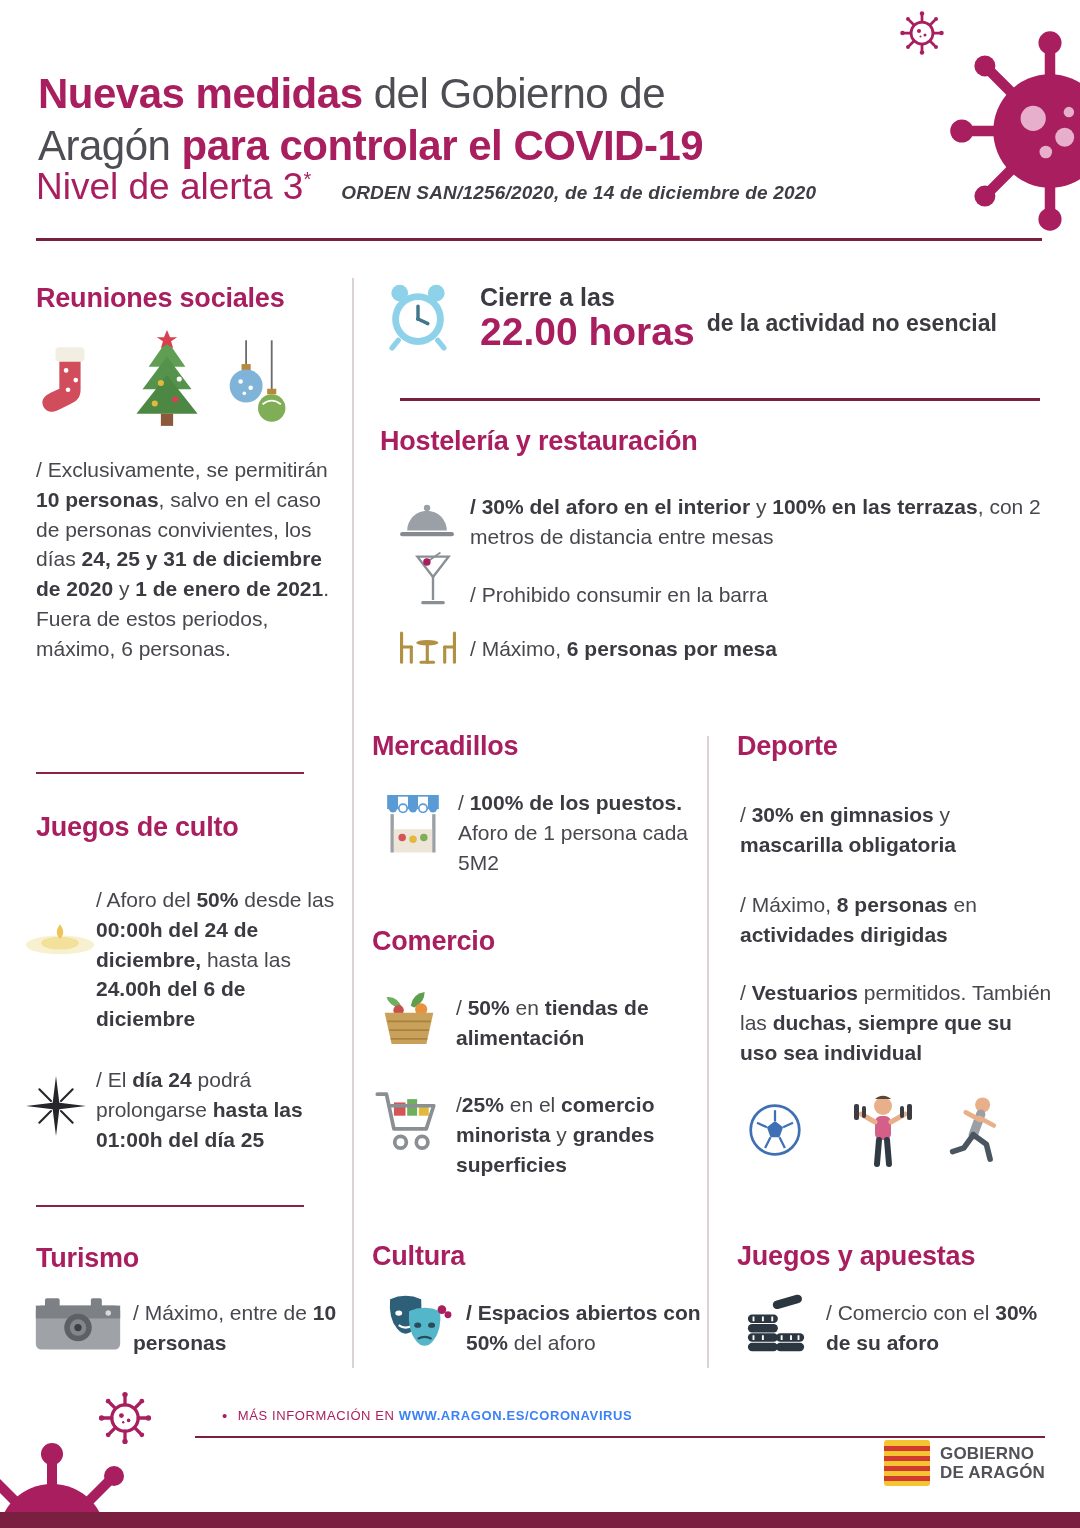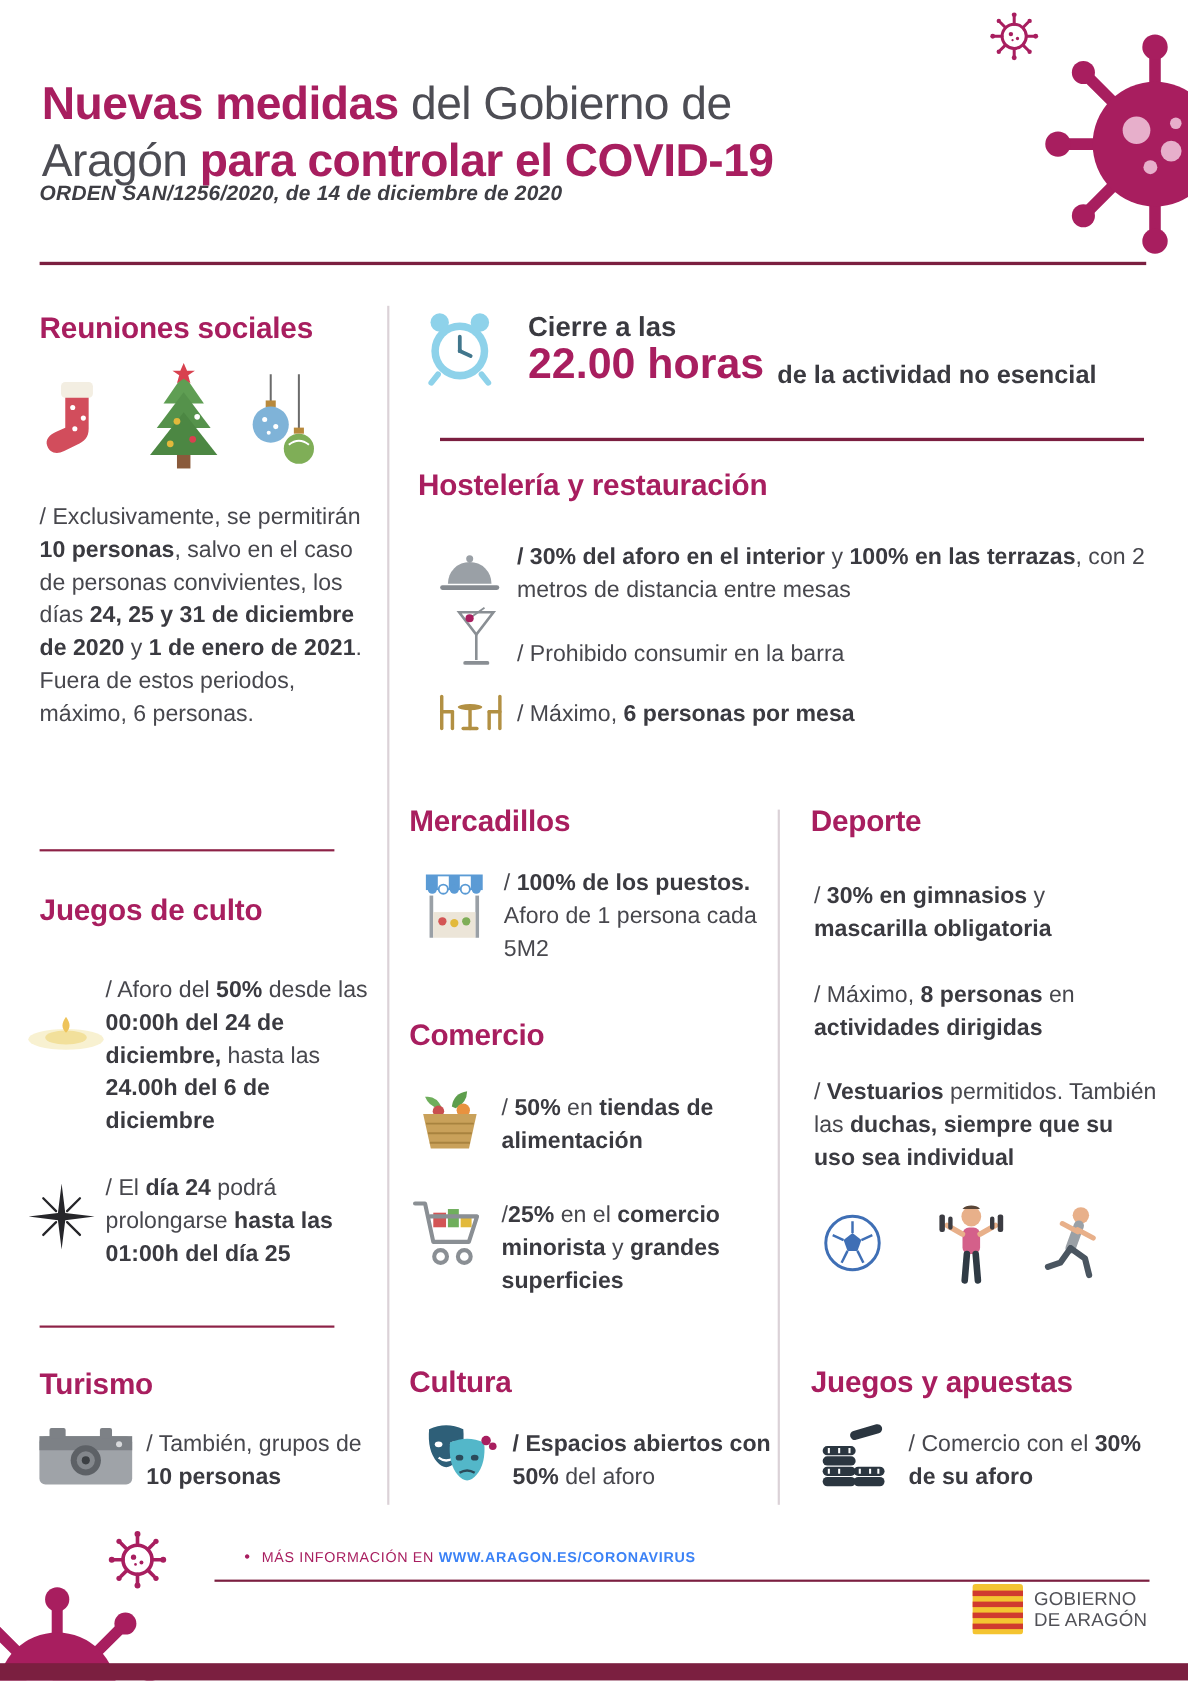--- a/index.html
+++ b/index.html
@@ -15,28 +15,28 @@
   .alert{font-size:37px;color:#a81e5f}
   .alert sup{font-size:20px}
   .order{font-size:19px;font-style:italic;font-weight:bold;color:#3e3e44;letter-spacing:.2px}
   .rule{background:#7b1f40}
   .thin-rule{height:2px;background:#8d2247}
   .vrule{width:2px;background:#dbd2d7}
   .h2{font-size:27px;color:#a81e5f;font-weight:bold;letter-spacing:-.2px;margin:0}
   .body-text{font-size:21px;line-height:1.42;margin:0}
   .b{font-weight:bold;color:#3a3a40}
   .cierre-intro{font-size:25px;font-weight:bold;color:#3a3a40}
-  .cierre-row{display:flex;align-items:flex-end;gap:12px;width:565px}
+  .cierre-row{display:flex;align-items:flex-start;gap:12px;width:565px}
   .cierre-time{font-size:39px;font-weight:bold;color:#a81e5f}
   .cierre-suffix{font-size:23px;font-weight:bold;color:#3a3a40}
   .footer-info{display:flex;align-items:center;gap:10px;font-size:13px;letter-spacing:.6px;color:#a81e5f}
   .footer-info .b{color:#3b82f6}
   .bullet{font-size:15px}
   .logo{display:flex;align-items:center;gap:10px}
-  .logo-text{font-size:17px;font-weight:normal;color:#515157;line-height:1.12;letter-spacing:.2px}
+  .logo-text{font-size:17px;font-weight:bold;color:#515157;line-height:1.12;letter-spacing:.2px}
   .bottom-bar{background:#7b1f40}
 </style>
 </head>
 <body>
 
 <div class="page">
 
   <svg width="0" height="0" style="position:absolute">
     <defs>
       <symbol id="virusF" viewBox="0 0 100 100">
@@ -92,20 +92,21 @@
   <svg class="abs" style="left:-48px;top:1438px;width:200px;height:200px;color:#a81e5f">
       <use href="#virusF"></use>
     </svg>
   <svg class="abs" style="left:95px;top:1388px;width:60px;height:60px;color:#a81e5f">
       <use href="#virusO"></use>
     </svg>
 
   <h1 class="abs title" style="left:38px;top:40px;width:860px"><span class="accent">Nuevas medidas</span><span class="plain"> del Gobierno de
 Aragón </span><span class="accent">para controlar el COVID-19</span></h1>
   <div class="abs alert-row" style="left:36px;top:166px;width:1004px">
+    <div class="alert"><span>Nivel de alerta 3</span><sup>*</sup></div>
     <div class="order">ORDEN SAN/1256/2020, de 14 de diciembre de 2020</div>
   </div>
   <div class="abs rule" style="left:36px;top:238px;width:1006px;height:3px"></div>
 
   <div class="abs vrule" style="left:352px;top:278px;height:1090px"></div>
   <div class="abs vrule" style="left:707px;top:736px;height:632px"></div>
 
   <h2 class="abs h2" style="left:36px;top:283px">Reuniones sociales</h2>
   <div class="abs" style="left:40px;top:336px;width:58px;height:92px">
     <svg viewBox="0 0 60 92">
@@ -170,21 +171,21 @@
       <rect x="2" y="14" width="92" height="48" rx="6" fill="#9fa3a8"></rect>
       <rect x="2" y="14" width="92" height="14" fill="#7d8186"></rect>
       <rect x="12" y="6" width="16" height="10" rx="2" fill="#7d8186"></rect>
       <rect x="62" y="6" width="12" height="10" rx="2" fill="#7d8186"></rect>
       <circle cx="48" cy="38" r="15" fill="#5d6166"></circle>
       <circle cx="48" cy="38" r="9" fill="#83878c"></circle>
       <circle cx="48" cy="38" r="4" fill="#3c4044"></circle>
       <circle cx="81" cy="22" r="3" fill="#d7d9db"></circle>
     </svg>
   </div>
-  <p class="abs body-text" style="left:133px;top:1298px;width:205px"><span>/ También, grupos de </span><span class="b">10 personas</span></p>
+  <p class="abs body-text" style="left:133px;top:1298px;width:205px"><span>/ Máximo, entre de </span><span class="b">10 personas</span></p>
 
   <div class="abs" style="left:383px;top:279px;width:70px;height:74px">
     <svg viewBox="0 0 92 92">
       <circle cx="22" cy="16" r="11" fill="#8ed2ea"></circle>
       <circle cx="70" cy="16" r="11" fill="#8ed2ea"></circle>
       <line x1="20" y1="78" x2="12" y2="88" stroke="#8ed2ea" stroke-width="7" stroke-linecap="round"></line>
       <line x1="72" y1="78" x2="80" y2="88" stroke="#8ed2ea" stroke-width="7" stroke-linecap="round"></line>
       <circle cx="46" cy="50" r="34" fill="#8ed2ea"></circle>
       <circle cx="46" cy="50" r="25" fill="#fff"></circle>
       <line x1="46" y1="50" x2="46" y2="33" stroke="#41768c" stroke-width="4.5" stroke-linecap="round"></line>

